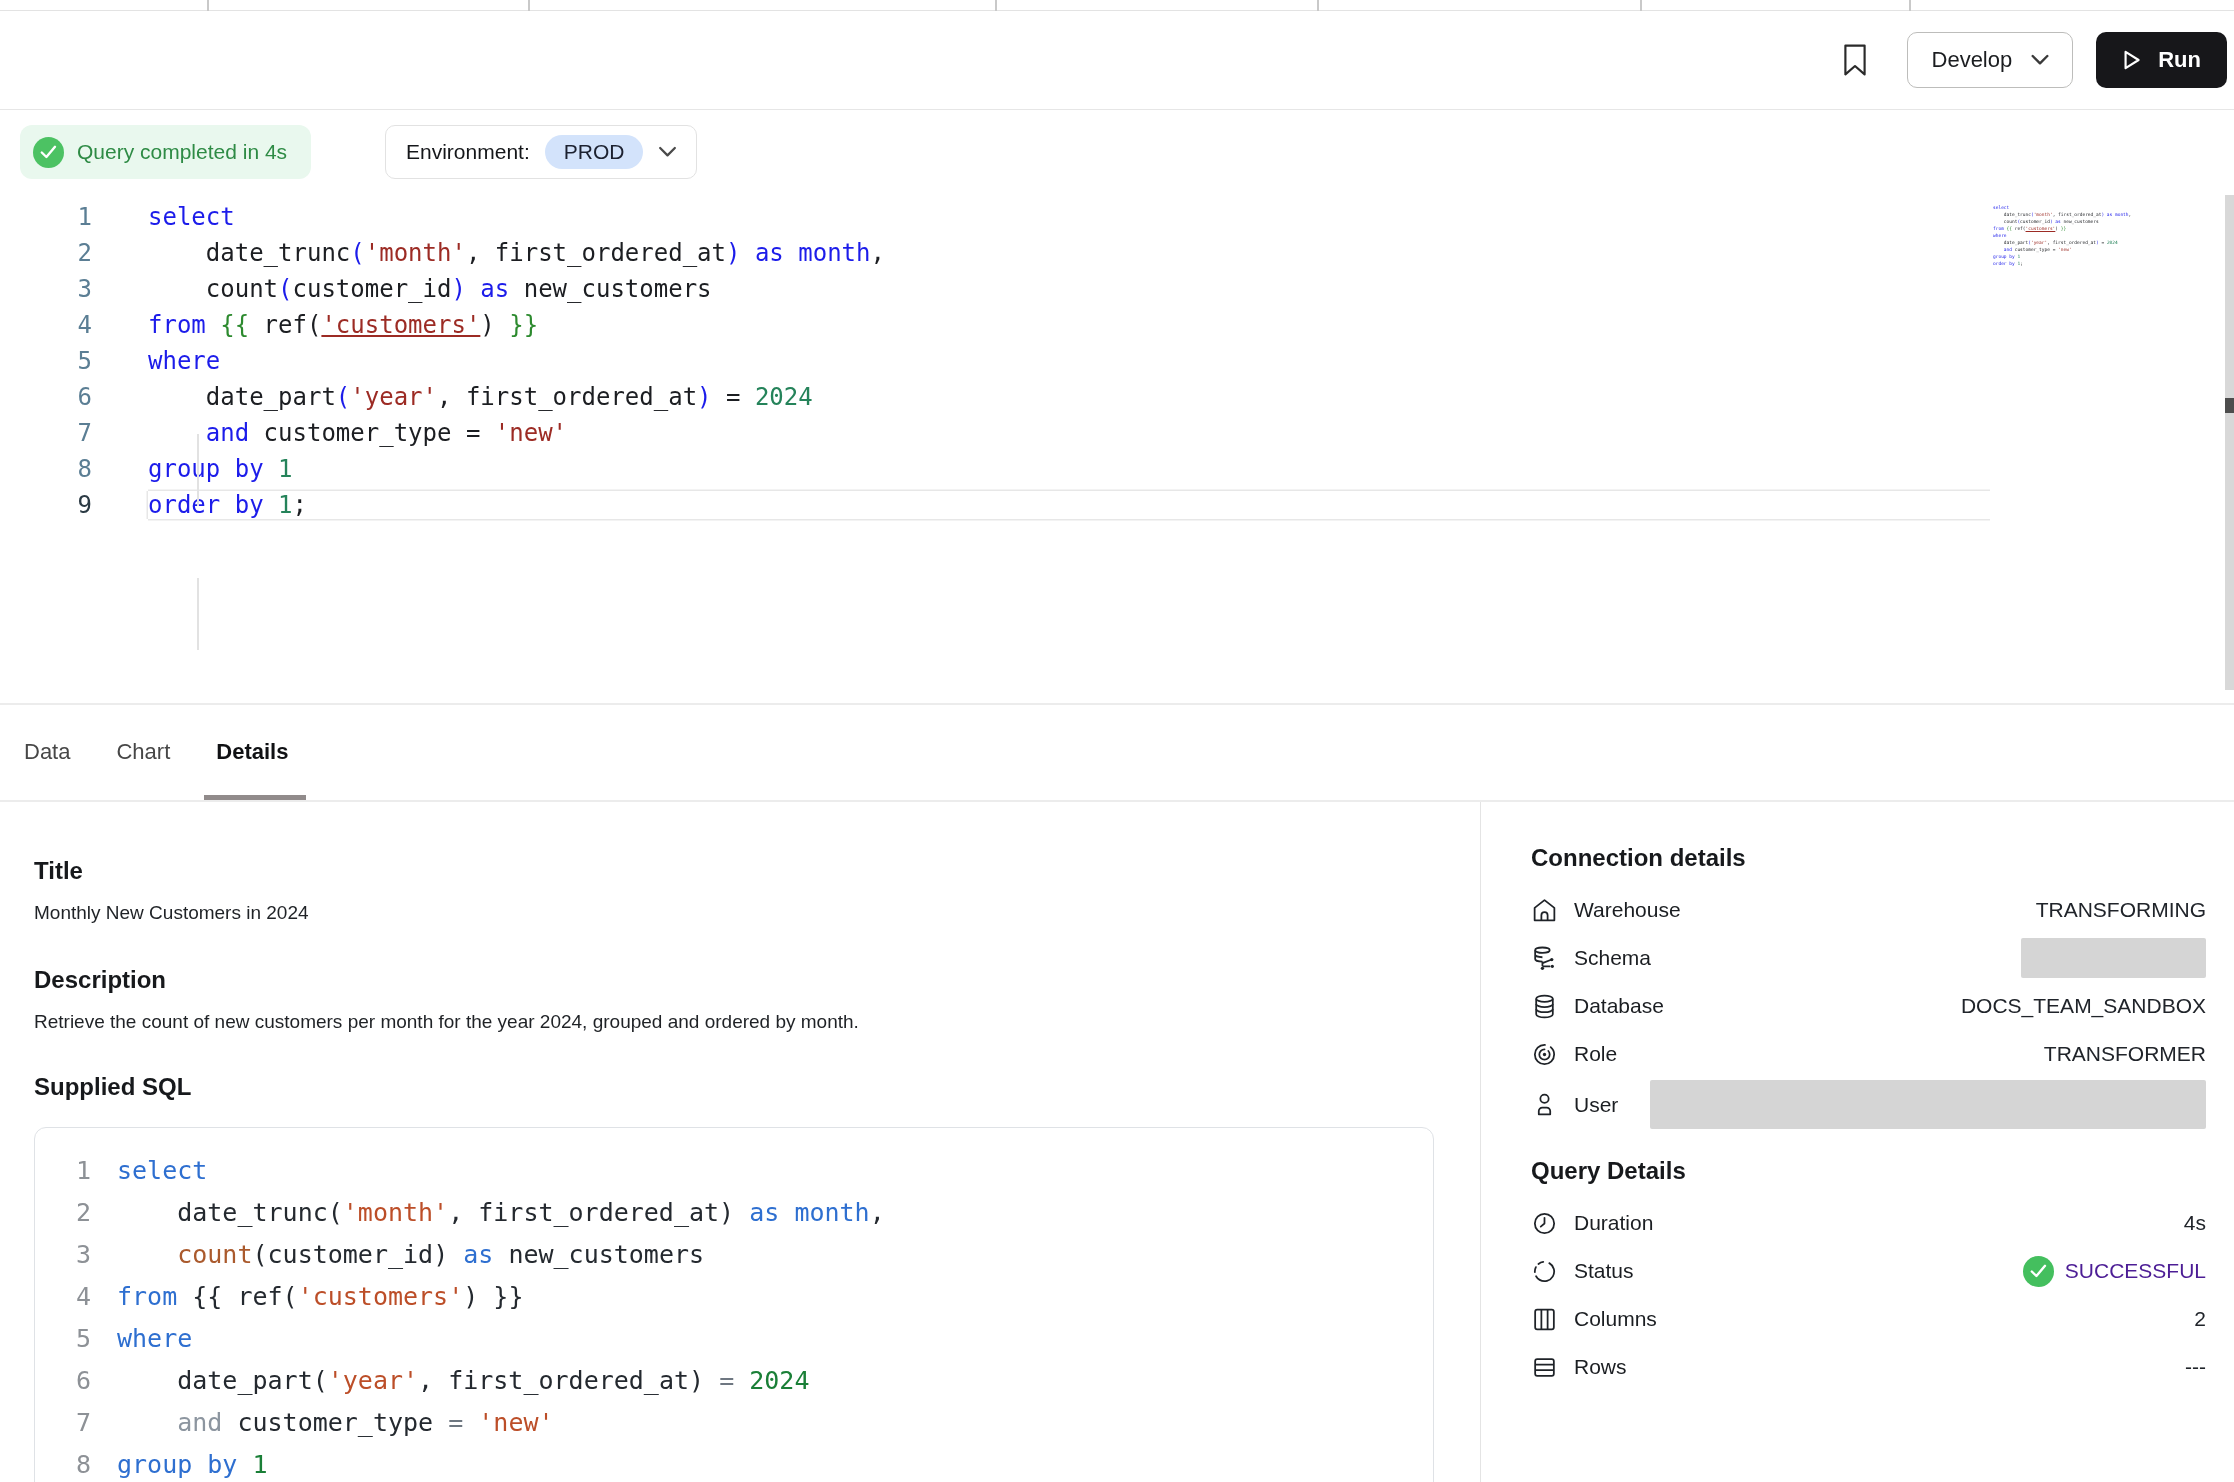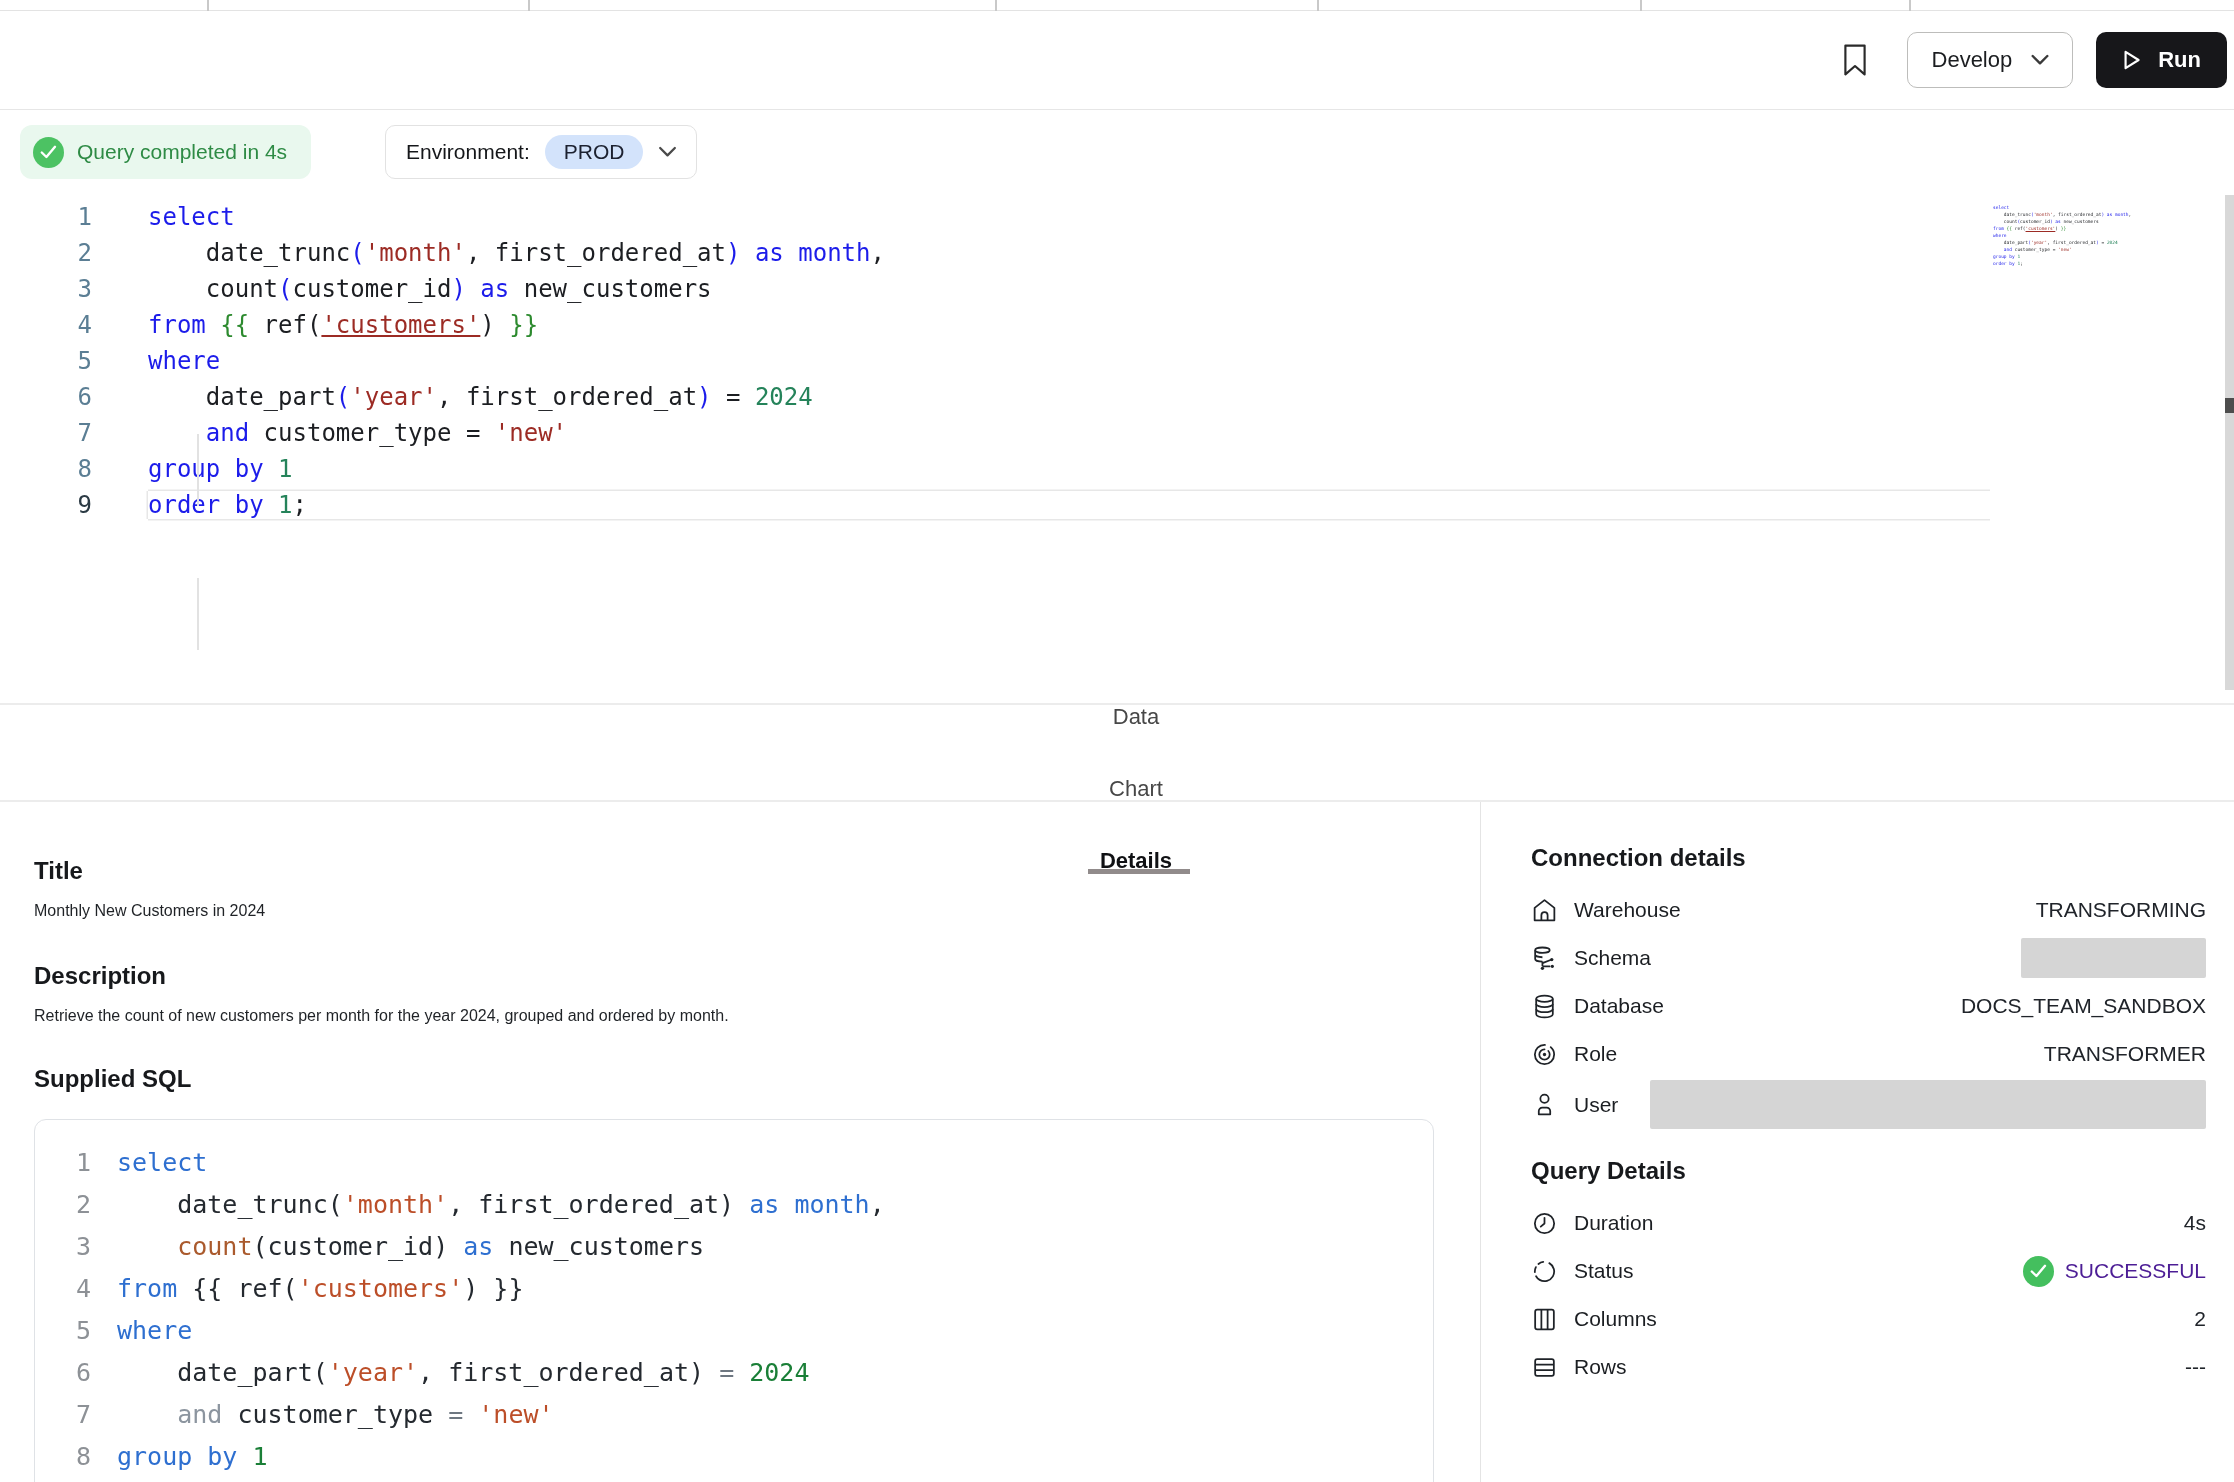--- a/index.html
+++ b/index.html
@@ -55,30 +55,30 @@
   
   #minimap { left:1993px; top:205px; width:110px; height:70px; cursor:pointer; }
   #minimap .code-line { height:7px; line-height:7px; font:4.5px "DejaVu Sans Mono", monospace; }
 
   
   #editor-scrollbar { left:2225px; top:195px; width:9px; height:495px; background:#d8d8d8; }
   #editor-scroll-thumb { position:absolute; left:0; top:203px; width:9px; height:15px; background:#4d4d4d; cursor:grab; }
 
   
   #tabs-top-divider { left:0; top:703px; width:2234px; height:1.5px; background:#ececec; }
-  #tabs-bar { left:0; top:704px; width:2234px; height:96px; display:flex; align-items:center; gap:46px; padding-left:38px;flex-direction:column; }
+  #tabs-bar { left:0; top:704px; width:2234px; height:96px; display:flex; align-items:center; gap:46px; padding-left:24px; }
   .tab { position:relative; font-size:22px; color:#474747; height:96px; display:flex; align-items:center; cursor:pointer; }
   .tab.active { color:#101114; font-weight:600; }
   .tab.active::after { content:""; position:absolute; left:-12px; right:-18px; bottom:0; height:5px; background:#918b8b; }
   #tabs-bottom-divider { left:0; top:800px; width:2234px; height:1.5px; background:#ececec; }
 
   
   #left-pane { left:0; top:802px; width:1480px; height:684px; padding:55px 0 0 34px; }
   .sec-h { font-size:24px; font-weight:700; color:#17191c; }
-  .sec-p { font-size:16px; color:#1f2226; margin-top:17px; }
+  .sec-p { font-size:19px; color:#1f2226; margin-top:17px; }
   #desc-h { margin-top:42px; }
   #sql-h  { margin-top:40px; }
   #sql-card { margin-top:26px; width:1400px; height:500px; border:1.7px solid #dfe2e6; border-radius:12px; background:#fff; padding:28px 0 0 16px; overflow:hidden; }
   #sql-card .code-line { height:42px; line-height:42px; font:25px "DejaVu Sans Mono", monospace; }
   #sql-card .ln { display:inline-block; width:40px; text-align:right; color:#8d9196; vertical-align:top; }
   #sql-card .code-text { display:inline-block; margin-left:26px; vertical-align:top; }
 
   
   .sql-theme .tok-kw { color:#2e6fd0; }
   .sql-theme .tok-andkw { color:#8c959f; }

